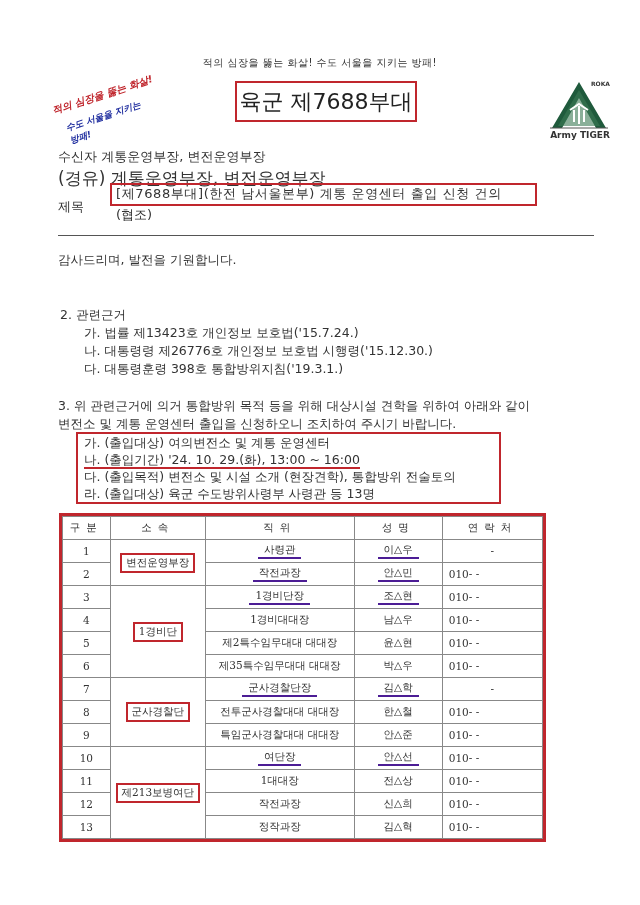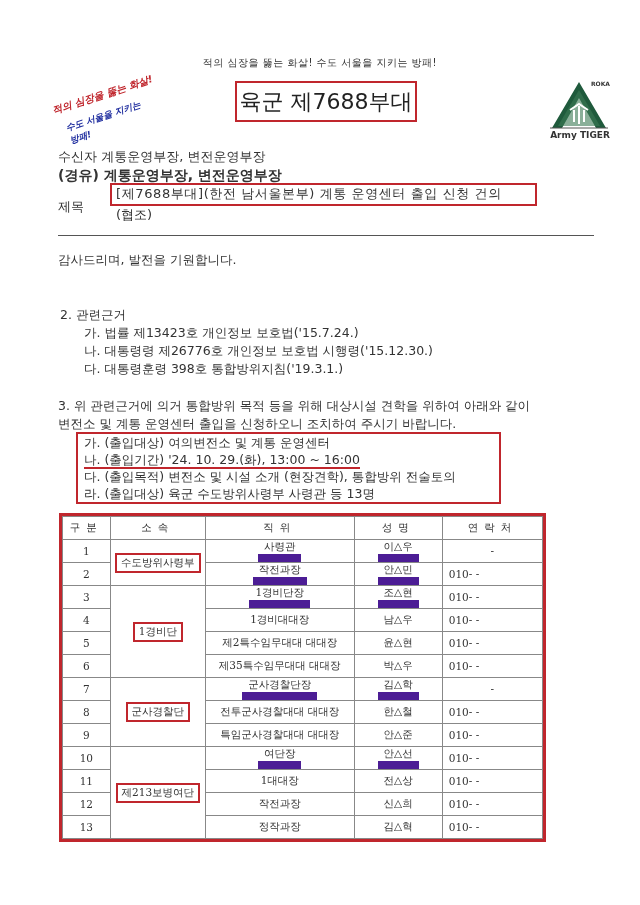--- a/index.html
+++ b/index.html
@@ -21,21 +21,21 @@
   .body-txt { font-size:12.5px; color:#333; line-height:18px; }
   .detail-box { left:76px; top:432px; width:421px; height:68px; border:2px solid #c0262d; }
   .uline-red { border-bottom:2px solid #c0262d; }
   table.list { position:absolute; left:62px; top:508px; width:481px; border-collapse:collapse;
                font-family:"DejaVu Serif", serif; font-size:10.5px; color:#333; outline:3px solid #c0262d;margin-top:8px; }
   table.list td, table.list th { border:1px solid #888; height:22px; padding:0; text-align:center; font-weight:normal; }
   table.list th { letter-spacing:6px; }
   .c0 { width:47px; } .c1 { width:95px; } .c2 { width:149px; } .c3 { width:88px; } .c4 { width:100px; }
   .contact { text-align:left !important; padding-left:6px !important; }
   .unit-box { display:inline-block; border:2px solid #c0262d; padding:1px 4px; }
-  .ul { display:inline-block; border-bottom:8px solid #4c1d95; padding:0 6px; }
+  .ul { display:inline-block; border-bottom:2px solid #4c1d95; padding:0 6px; }
 </style>
 </head>
 <body>
 
 <div class="abs motto">적의 심장을 뚫는 화살! 수도 서울을 지키는 방패!</div>
 
 <div class="abs slogan">
   <span class="l1"><span style="color:#c0262d">적의 심장을 뚫는 화살!</span></span>
   <span class="l2">수도 서울을 지키는 방패!</span>
 </div>
@@ -50,21 +50,21 @@
     <line x1="2" y1="48" x2="60" y2="48" stroke="#555" stroke-width="1"></line>
   </svg>
   <span class="roka">ROKA</span>
   <span class="army">Army TIGER</span>
 </div>
 
 <div class="abs hdr" style="left:58px; top:148px;">
   <span>수신자</span>
   <span>계통운영부장, 변전운영부장</span>
 </div>
-<div class="abs hdr" style="left:58px; top:167px; font-size:14px;font-weight:bold;">
+<div class="abs hdr" style="left:58px; top:167px; font-size:17px;">
   <span>(경유)</span>
   <span>계통운영부장, 변전운영부장</span>
 </div>
 <div class="abs hdr" style="left:58px; top:198px;">제목</div>
 <div class="abs subj-box"></div>
 <div class="abs hdr" style="left:116px; top:185px; letter-spacing:0.6px;">[제7688부대](한전 남서울본부) 계통 운영센터 출입 신청 건의</div>
 <div class="abs hdr" style="left:116px; top:206px;">(협조)</div>
 <div class="abs hr"></div>
 
 <div class="abs body-txt" style="left:58px; top:251px; width:540px;">
@@ -95,21 +95,21 @@
   <tbody>
       <tr>
     <th class="c0">구분</th>
     <th class="c1">소속</th>
     <th class="c2">직위</th>
     <th class="c3">성명</th>
     <th class="c4">연락처</th>
   </tr>
   <tr>
     <td>1</td>
-    <td rowspan="2"><span class="unit-box">수도방위사령부</span></td>
+    <td rowspan="2"><span class="unit-box">변전운영부장</span></td>
     <td><span class="ul">사령관</span></td>
     <td><span class="ul">이△우</span></td>
     <td>-</td>
   </tr>
   <tr>
     <td>2</td>
     <td><span class="ul">작전과장</span></td>
     <td><span class="ul">안△민</span></td>
     <td class="contact">010-   -</td>
   </tr>

